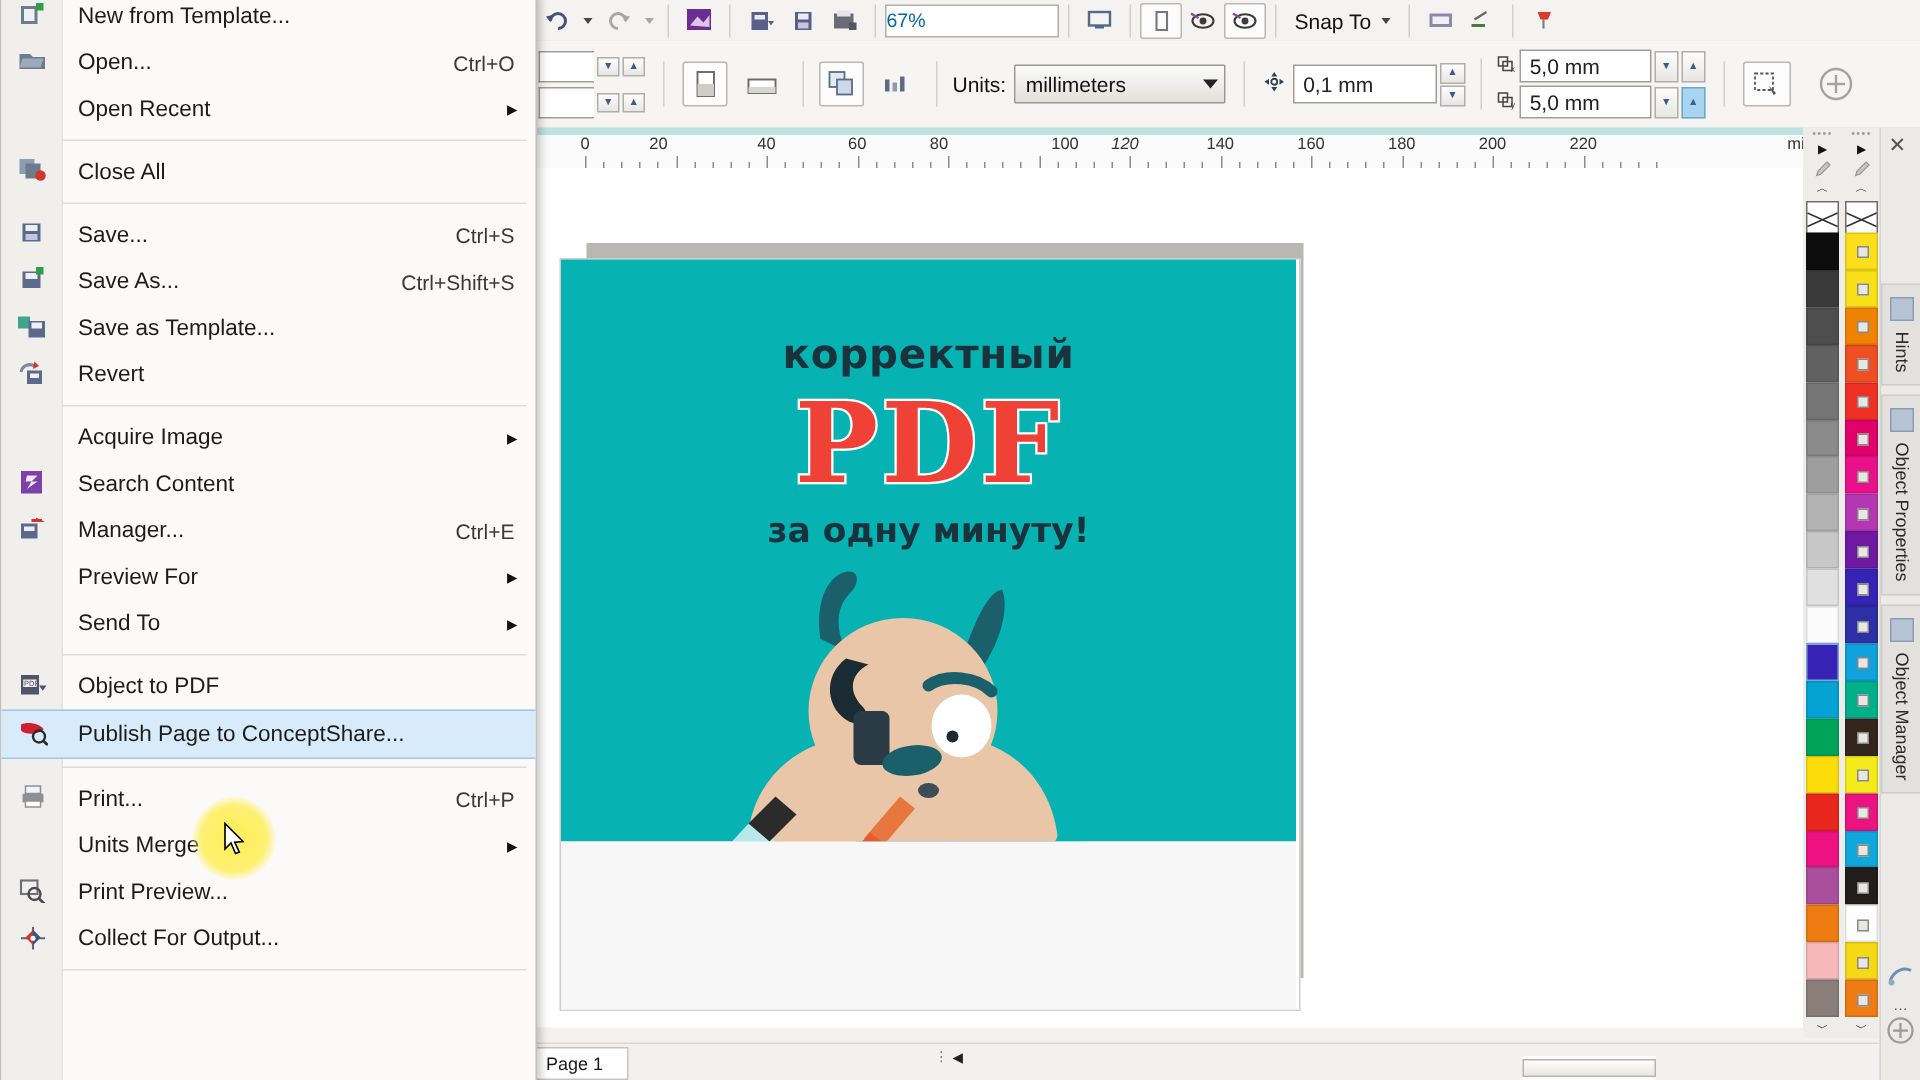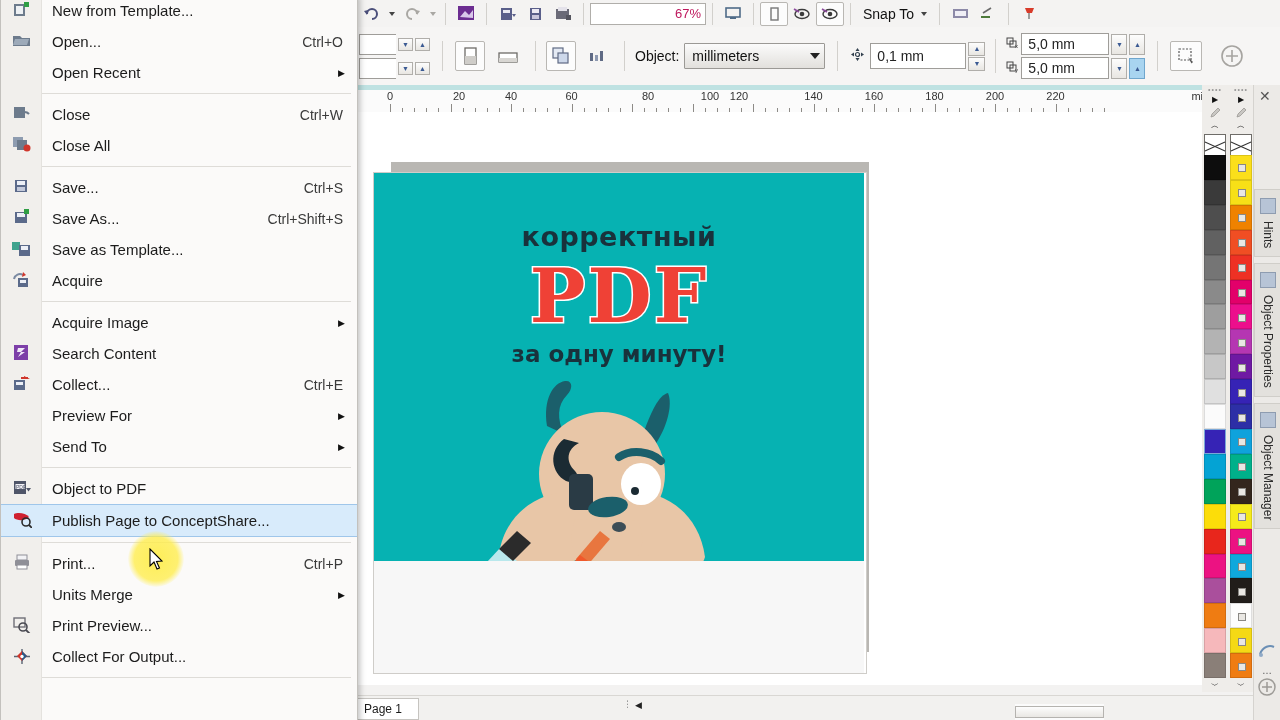--- a/index.html
+++ b/index.html
@@ -15,21 +15,21 @@
   .toolbar{position:absolute;left:0;right:0;background:#f4f3f2;border-bottom:1px solid #dcdad5;}
   .tb-row1{top:0;height:27px;left:355px;}
   .tb-row2{top:27px;height:58px;left:355px;background:#f6f5f4;}
   .tb-sep{width:1px;background:#d2d0cc;height:22px;align-self:center;margin:0 6px;}
   .flexrow{display:flex;align-items:center;height:100%;}
 
   .icnbtn{width:26px;height:22px;display:flex;align-items:center;justify-content:center;border:1px solid transparent;border-radius:2px;}
   .icnbtn.framed{border:1px solid #b9b7b3;background:#fcfcfc;}
 
   .zoomfield{width:110px;height:20px;border:1px solid #b0aeaa;background:#fff;
-    display:flex;align-items:center;justify-content:flex-end;padding-right:4px;font-size:13px;color:#be185d;}
+    display:flex;align-items:center;justify-content:flex-start;padding-right:4px;font-size:13px;color:#0369a1;}
   .spinbox{width:13px;height:11px;border:1px solid #b0aeaa;background:linear-gradient(#fdfdfd,#e8e6e2);
     display:flex;align-items:center;justify-content:center;font-size:7px;color:#3b5a93;}
   .field{height:21px;border:1px solid #9f9d99;background:#fff;display:flex;align-items:center;
      padding-left:6px;font-size:13px;color:#222;}
   .unitsel{height:24px;border:1px solid #9b9995;background:linear-gradient(#fbfbfb,#e2e0dc);
      display:flex;align-items:center;padding:0 4px 0 7px;font-size:14px;color:#111;min-width:128px;
      justify-content:space-between;border-radius:1px;}
   .caret{width:0;height:0;border-left:5px solid transparent;border-right:5px solid transparent;border-top:6px solid #222;margin-left:8px;}
   .smallcaret{width:0;height:0;border-left:3px solid transparent;border-right:3px solid transparent;border-top:4px solid #444;}
   .lbl{font-size:14px;color:#111;}
@@ -267,21 +267,21 @@
       <div class="icnbtn" style="width:30px;height:28px;margin-left:6px">
         <svg width="20" height="15" viewBox="0 0 20 15">
             <rect x="2" y="4" width="3" height="8" fill="#5f6a84"></rect>
             <rect x="7" y="6" width="3" height="6" fill="#8e99b0"></rect>
             <rect x="12" y="2" width="3" height="10" fill="#5f6a84"></rect>
           </svg>
       </div>
 
       <div class="tb-sep" style="height:30px;margin:0 10px"></div>
 
-      <span class="lbl">Object:</span>
+      <span class="lbl">Units:</span>
       <div class="unitsel" style="margin-left:5px">
         <span>millimeters</span>
         <span class="caret"></span>
       </div>
 
       <div class="tb-sep" style="height:30px;margin:0 12px"></div>
 
       <span style="margin-right:5px">
         <svg width="15" height="15" viewBox="0 0 15 15">
             <path d="M7.5 1 l2 3 h-4 z M7.5 14 l2 -3 h-4 z M1 7.5 l3 -2 v4 z M14 7.5 l-3 -2 v4 z" fill="#33414f"></path>
@@ -348,51 +348,51 @@
 
   <div class="ruler">
     <div class="teal"></div>
     <div id="ruler-ticks">
         <div class="rtick" style="left: 35px;">0</div>
         <div class="rminor" style="left: 35px; height: 8px;"></div>
         <div class="rminor" style="left: 47.1px; height: 4px;"></div>
         <div class="rminor" style="left: 59.2px; height: 4px;"></div>
         <div class="rminor" style="left: 71.3px; height: 4px;"></div>
         <div class="rminor" style="left: 83.4px; height: 4px;"></div>
-        <div class="rtick" style="left: 104px;">20</div>
+        <div class="rtick" style="left: 84px;">20</div>
         <div class="rminor" style="left: 95.5px; height: 8px;"></div>
         <div class="rminor" style="left: 107.6px; height: 4px;"></div>
         <div class="rminor" style="left: 119.7px; height: 4px;"></div>
         <div class="rminor" style="left: 131.8px; height: 4px;"></div>
         <div class="rminor" style="left: 143.9px; height: 4px;"></div>
         <div class="rtick" style="left: 156px;">40</div>
         <div class="rminor" style="left: 156px; height: 8px;"></div>
         <div class="rminor" style="left: 168.1px; height: 4px;"></div>
         <div class="rminor" style="left: 180.2px; height: 4px;"></div>
         <div class="rminor" style="left: 192.3px; height: 4px;"></div>
         <div class="rminor" style="left: 204.4px; height: 4px;"></div>
         <div class="rtick" style="left: 216.5px;">60</div>
         <div class="rminor" style="left: 216.5px; height: 8px;"></div>
         <div class="rminor" style="left: 228.6px; height: 4px;"></div>
         <div class="rminor" style="left: 240.7px; height: 4px;"></div>
         <div class="rminor" style="left: 252.8px; height: 4px;"></div>
         <div class="rminor" style="left: 264.9px; height: 4px;"></div>
-        <div class="rtick" style="left: 293px;">80</div>
+        <div class="rtick" style="left: 271px;">80</div>
         <div class="rminor" style="left: 277px; height: 8px;"></div>
         <div class="rminor" style="left: 289.1px; height: 4px;"></div>
         <div class="rminor" style="left: 301.2px; height: 4px;"></div>
         <div class="rminor" style="left: 313.3px; height: 4px;"></div>
         <div class="rminor" style="left: 325.4px; height: 4px;"></div>
         <div class="rtick" style="left: 355px;">100</div>
         <div class="rminor" style="left: 337.5px; height: 8px;"></div>
         <div class="rminor" style="left: 349.6px; height: 4px;"></div>
         <div class="rminor" style="left: 361.7px; height: 4px;"></div>
         <div class="rminor" style="left: 373.8px; height: 4px;"></div>
         <div class="rminor" style="left: 385.9px; height: 4px;"></div>
-        <div class="rtick" style="left: 384px;">120</div>
+        <div class="rtick" style="left: 395px; font-style: italic;">120</div>
         <div class="rminor" style="left: 398px; height: 8px;"></div>
         <div class="rminor" style="left: 410.1px; height: 4px;"></div>
         <div class="rminor" style="left: 422.2px; height: 4px;"></div>
         <div class="rminor" style="left: 434.3px; height: 4px;"></div>
         <div class="rminor" style="left: 446.4px; height: 4px;"></div>
         <div class="rtick" style="left: 458.5px;">140</div>
         <div class="rminor" style="left: 458.5px; height: 8px;"></div>
         <div class="rminor" style="left: 470.6px; height: 4px;"></div>
         <div class="rminor" style="left: 482.7px; height: 4px;"></div>
         <div class="rminor" style="left: 494.8px; height: 4px;"></div>
@@ -657,28 +657,20 @@
           <span>Open...</span>
           <span class="accel">Ctrl+O</span>
         </div>
         <div class="mitem">
           <span>Open Recent</span>
           <span class="sub">▶</span>
         </div>
         <div class="msep"></div>
         <div class="mitem">
           <span class="ic"><svg width="19" height="16" viewBox="0 0 19 16">
-              <rect x="2" y="2" width="11" height="11" fill="#6d7b8c"></rect>
-              <path d="M8 9 A6 6 0 0 1 17 9" stroke="#6d7b8c" stroke-width="2" fill="none"></path>
-            </svg></span>
-          <span>Close</span>
-          <span class="accel">Ctrl+W</span>
-        </div>
-        <div class="mitem">
-          <span class="ic"><svg width="19" height="16" viewBox="0 0 19 16">
               <rect x="1" y="1" width="10" height="10" fill="#8e9cb0"></rect>
               <rect x="5" y="4" width="10" height="10" fill="#6d7b8c"></rect>
               <circle cx="15" cy="12" r="3.5" fill="#d0362b"></circle>
             </svg></span>
           <span>Close All</span>
         </div>
         <div class="msep"></div>
         <div class="mitem">
           <span class="ic"><svg width="18" height="16" viewBox="0 0 18 16">
               <rect x="3" y="2" width="12" height="12" fill="#5b6a8a"></rect>
@@ -705,42 +697,42 @@
             </svg></span>
           <span>Save as Template...</span>
         </div>
         <div class="mitem">
           <span class="ic"><svg width="19" height="17" viewBox="0 0 19 17">
               <path d="M2 8 A6 6 0 0 1 11 4" stroke="#7b8aa2" stroke-width="2" fill="none"></path>
               <path d="M11 1 l3 3 l-4 2 z" fill="#d0362b"></path>
               <rect x="6" y="7" width="10" height="9" fill="#5b6a8a"></rect>
               <rect x="8" y="9" width="6" height="3" fill="#eceff6"></rect>
             </svg></span>
-          <span>Acquire</span>
+          <span>Revert</span>
         </div>
         <div class="msep"></div>
         <div class="mitem">
           <span>Acquire Image</span>
           <span class="sub">▶</span>
         </div>
         <div class="mitem">
           <span class="ic"><svg width="18" height="17" viewBox="0 0 18 17">
               <rect x="2" y="1" width="14" height="15" fill="#7d3fa8"></rect>
               <path d="M6 4 h7 l-4 4 h4 l-7 5 l3 -5 h-4 z" fill="#f0e8f7"></path>
             </svg></span>
           <span>Search Content</span>
         </div>
         <div class="mitem">
           <span class="ic"><svg width="19" height="17" viewBox="0 0 19 17">
               <rect x="2" y="5" width="11" height="10" fill="#5b6a8a"></rect>
               <rect x="4" y="7" width="7" height="3" fill="#eceff6"></rect>
               <path d="M18 4 l-6 0 l0 -3 z" fill="#d0362b"></path>
               <path d="M9 3 h7" stroke="#d0362b" stroke-width="2"></path>
             </svg></span>
-          <span>Collect...</span>
+          <span>Manager...</span>
           <span class="accel">Ctrl+E</span>
         </div>
         <div class="mitem">
           <span>Preview For</span>
           <span class="sub">▶</span>
         </div>
         <div class="mitem">
           <span>Send To</span>
           <span class="sub">▶</span>
         </div>

